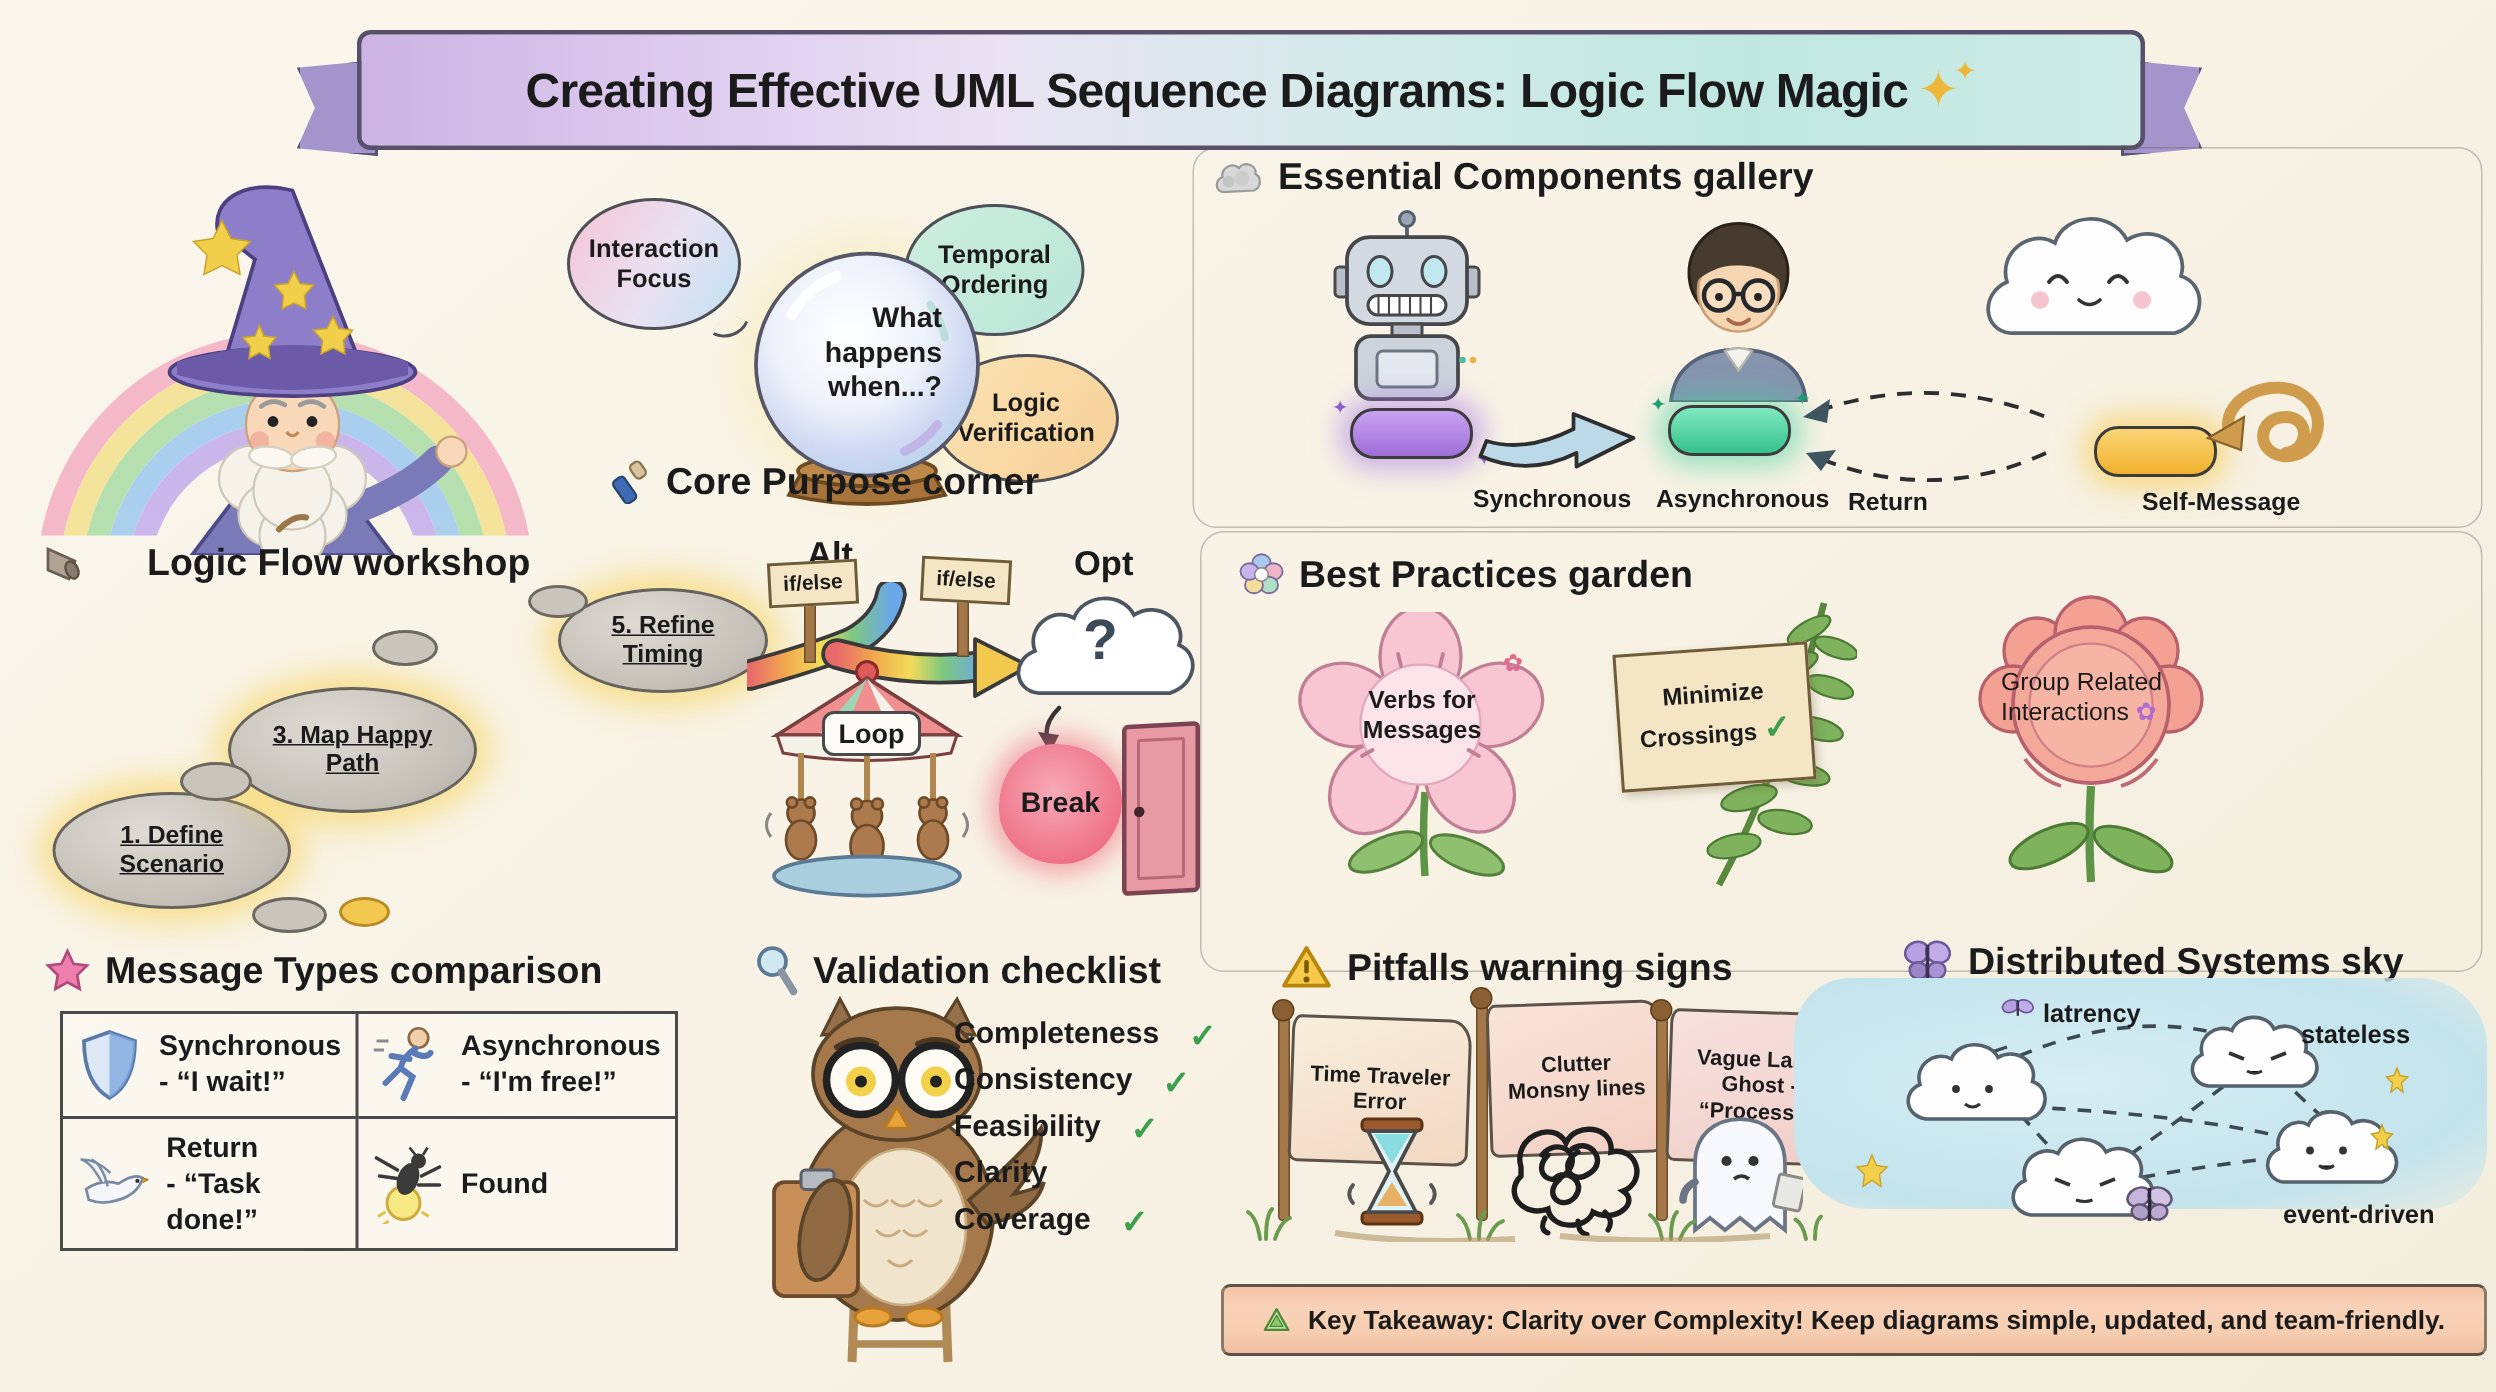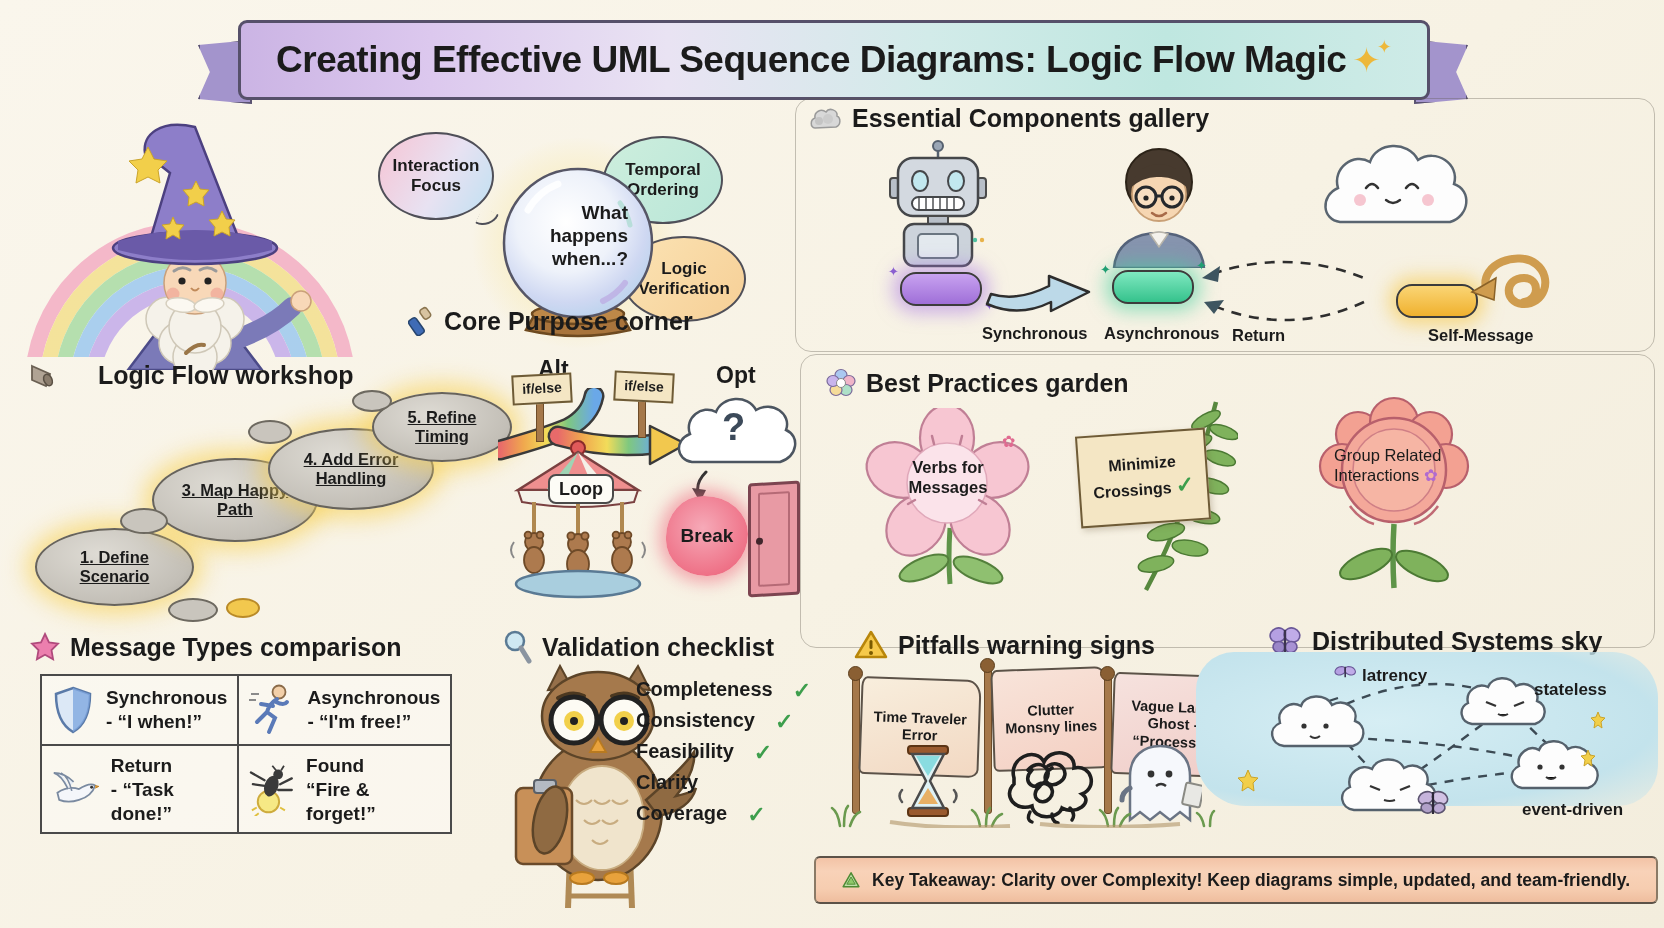--- a/index.html
+++ b/index.html
@@ -28,21 +28,21 @@
   .sectionframe{position:absolute;border:1.5px solid rgba(95,90,78,.35);border-radius:16px;}
 </style>
 </head>
 <body>
 
 <div id="canvas">
 
   <div class="abs" style="left:198px;top:40px;width:50px;height:60px;background:#a394cc;border:2px solid#5a5370;clip-path:polygon(100% 0,100% 100%,0 92%,22% 50%,0 8%);"></div>
   <div class="abs" style="left:1414px;top:40px;width:50px;height:60px;background:#a394cc;border:2px solid #5a5370;clip-path:polygon(0 0,100% 8%,78% 50%,100% 92%,0 100%);"></div>
   <div class="abs" style="left:238px;top:20px;width:1186px;height:74px;background:linear-gradient(90deg,#cbb4e4 0%,#dcc8ee 16%,#e9e3f3 36%,#d2ebe9 58%,#bfe7e0 78%,#ceebe7 100%);border:3px solid #56506a;border-radius:9px;display:flex;align-items:center;justify-content:center;gap:6px;">
-    <span style="font-weight:bold;font-size:37px;letter-spacing:-0.5px;">Creating Effective UML Sequence Diagrams: Logic Flow Magic</span>
+    <span style="font-weight:bold;font-size:32px;letter-spacing:-0.5px;">Creating Effective UML Sequence Diagrams: Logic Flow Magic</span>
     <span style="color:#edb83a;font-size:34px;line-height:0;">✦</span>
     <span style="color:#edb83a;font-size:18px;line-height:0;margin-left:-10px;margin-top:-26px;">✦</span>
   </div>
 
   <svg class="abs" style="left:10px;top:95px;" width="370" height="275" viewBox="0 0 370 275">
     <defs>
         <clipPath id="rbclip">
           <rect x="0" y="0" width="370" height="262"></rect>
         </clipPath>
       </defs>
@@ -228,23 +228,20 @@
     </svg>
     <span>Logic Flow workshop</span>
   </div>
 
   <div class="stone" style="left:35px;top:528px;width:155px;height:74px;">
     <span style="width:105px;">1. Define Scenario</span>
   </div>
   <div class="stone" style="left:152px;top:458px;width:162px;height:80px;">
     <span style="width:115px;">3. Map Happy Path</span>
   </div>
-  <div class="stone" style="left:268px;top:428px;width:162px;height:78px;">
-    <span style="width:112px;">4. Add Error Handling</span>
-  </div>
   <div class="stone" style="left:372px;top:392px;width:136px;height:66px;">
     <span style="width:86px;">5. Refine Timing</span>
   </div>
   <div class="pebble" style="left:120px;top:508px;width:44px;height:22px;"></div>
   <div class="pebble" style="left:248px;top:420px;width:40px;height:20px;"></div>
   <div class="pebble" style="left:352px;top:390px;width:36px;height:18px;"></div>
   <div class="pebble" style="left:168px;top:598px;width:46px;height:20px;"></div>
   <div class="coin" style="left:226px;top:598px;width:30px;height:16px;"></div>
 
   <div class="abs" style="left:538px;top:356px;font-weight:bold;font-size:23px;">Alt</div>
@@ -406,21 +403,21 @@
     <span>Message Types comparison</span>
   </div>
   <div class="abs" style="left:40px;top:674px;width:408px;height:156px;border:2.5px solid #4a4a4a;background:rgba(255,255,255,.35);display:grid;grid-template-columns:1fr 1fr;grid-template-rows:1fr 1fr;">
     <div class="cellbox" style="border-right:2px solid #4a4a4a;border-bottom:2px solid #4a4a4a;">
       <svg width="42" height="50" viewBox="0 0 42 50">
         <path d="M21,3 L38,9 C38,26 33,40 21,47 C9,40 4,26 4,9 Z" fill="#dce8f6" stroke="#5a7aa8" stroke-width="2.5"></path>
         <path d="M21,3 L38,9 C38,26 33,40 21,47 Z" fill="#7fa8e0" opacity=".8"></path>
       </svg>
       <div class="celltext">
         <div>Synchronous</div>
-        <div>- “I when!”</div>
+        <div>- “I wait!”</div>
       </div>
     </div>
     <div class="cellbox" style="border-bottom:2px solid #4a4a4a;">
       <svg width="46" height="52" viewBox="0 0 46 52">
         <circle cx="30" cy="8" r="6.5" fill="#f2cfa8" stroke="#8a6a48" stroke-width="1.8"></circle>
         <path d="M28,15 Q20,20 18,28 L26,34 L20,48 M18,28 L8,38 M27,18 Q35,22 38,18 M24,22 L12,20" stroke="#5a7ab8" stroke-width="4" fill="none" stroke-linecap="round"></path>
         <path d="M2,10 h8 M0,16 h7" stroke="#8a8a8a" stroke-width="2"></path>
       </svg>
       <div class="celltext">
         <div>Asynchronous</div>
@@ -443,21 +440,20 @@
       <svg width="46" height="52" viewBox="0 0 46 52">
         <circle cx="20" cy="38" r="11" fill="#f6e87a" stroke="#caa42a" stroke-width="2" opacity=".9"></circle>
         <path d="M8,44 l-5,3 M10,50 l-4,3 M32,44 l5,3" stroke="#e0c040" stroke-width="2"></path>
         <ellipse cx="23" cy="22" rx="7" ry="11" transform="rotate(20 23 22)" fill="#3a3a3a"></ellipse>
         <circle cx="30" cy="10" r="5" fill="#3a3a3a"></circle>
         <path d="M28,6 l-4,-5 M33,6 l3,-5" stroke="#3a3a3a" stroke-width="1.8"></path>
         <path d="M16,16 L2,8 M18,22 L4,20 M32,20 L44,14 M30,26 L44,26" stroke="#3a3a3a" stroke-width="2.4" stroke-linecap="round"></path>
       </svg>
       <div class="celltext">
         <div>Found</div>
-        <div>“Fire &amp; forget!”</div>
       </div>
     </div>
   </div>
 
   <div class="h abs" style="left:502px;top:630px;">
     <svg width="30" height="34" viewBox="0 0 30 34">
       <circle cx="13" cy="11" r="9" fill="#cfe8f2" stroke="#5a7a94" stroke-width="2.5"></circle>
       <line x1="19" y1="18" x2="27" y2="31" stroke="#8a94a0" stroke-width="5" stroke-linecap="round"></line>
     </svg>
     <span>Validation checklist</span>

